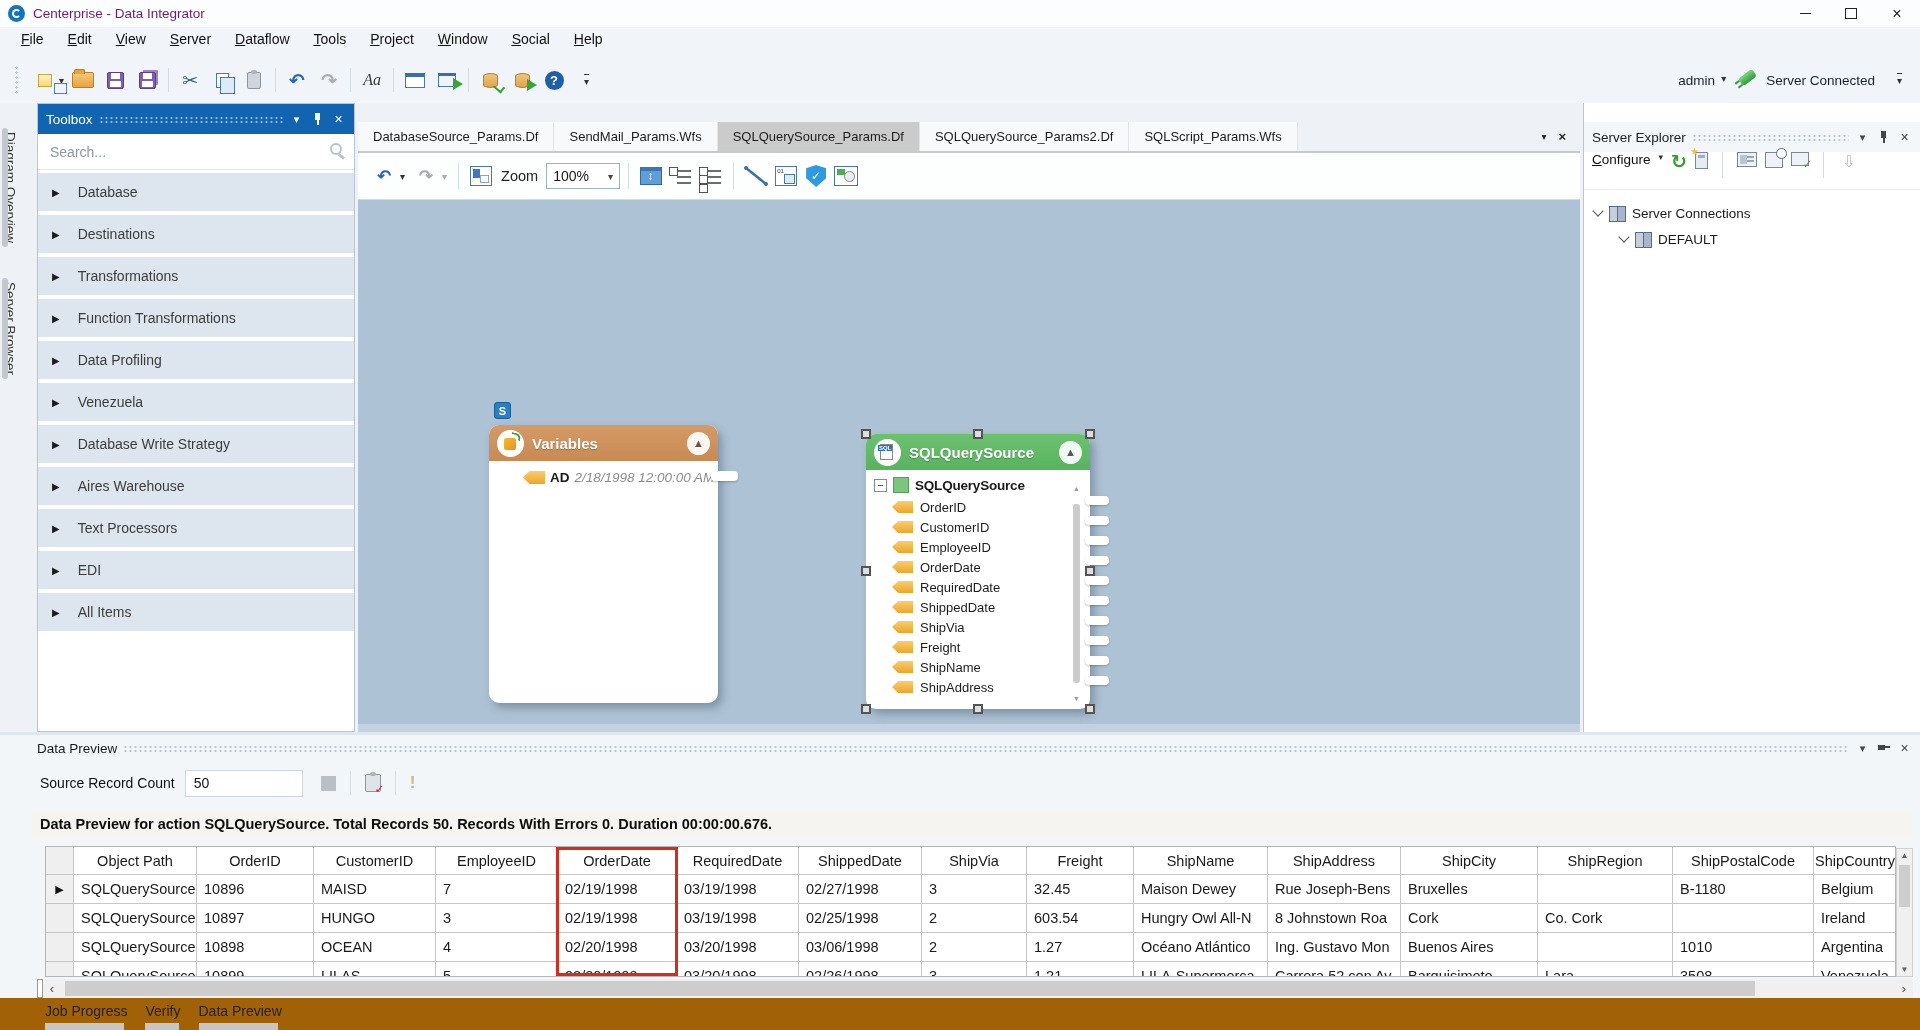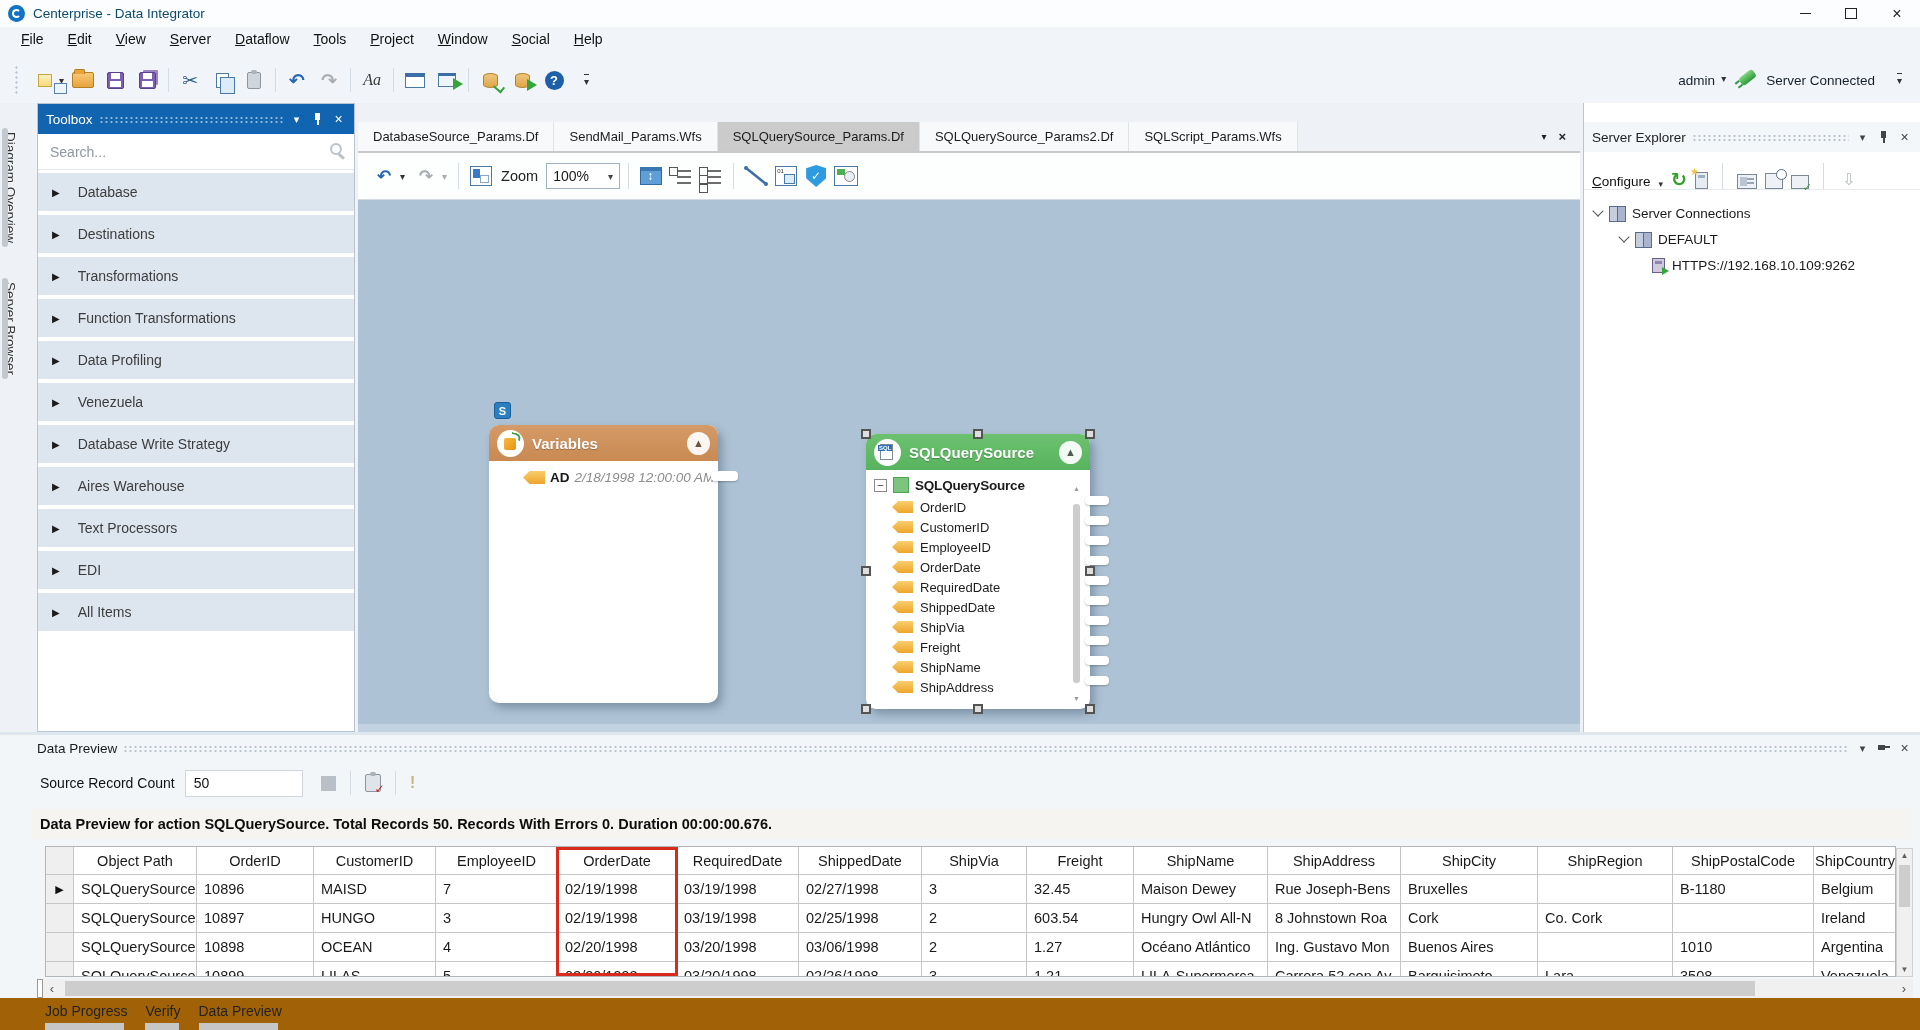--- a/index.html
+++ b/index.html
@@ -4,21 +4,21 @@
 <style>
 *{box-sizing:border-box;margin:0;padding:0}
 html,body{background:#fff}
 body{font-family:"Liberation Sans","DejaVu Sans",sans-serif;-webkit-font-smoothing:antialiased}
 #app{position:relative;width:1920px;height:1030px;background:#eef2f7;overflow:hidden;font-size:13px;color:#1a1a1a}
 
 
 .titlebar{position:absolute;left:0;top:0;width:100%;height:27px;background:#fbfdfe;display:flex;align-items:center;padding-left:8px}
 .app-logo{width:17px;height:17px;border-radius:50%;background:#1273c4;position:relative;margin-right:8px;flex:0 0 auto}
 .app-logo::after{content:"";position:absolute;inset:4px;border:2.5px solid #fff;border-radius:50%;border-right-color:transparent}
-.app-title{font-size:13.5px;color:#0c4a6e}
+.app-title{font-size:13.5px;color:#701a75}
 .win-controls{margin-left:auto;display:flex;height:100%}
 .win-btn{width:46px;height:100%;display:flex;align-items:center;justify-content:center;color:#222;cursor:default}
 .wc-min::before{content:"";width:11px;height:1.5px;background:#222}
 .wc-max::before{content:"";width:10px;height:9px;border:1.5px solid #222}
 .wc-close{font-size:16px;line-height:1}
 
 
 .menubar{position:absolute;left:0;top:27px;width:100%;height:30px;background:#f1f5f9;display:flex;align-items:flex-start;padding-left:10px;gap:2px}
 .menu-item{padding:4px 11px;font-size:14px;color:#111}
 .menu-item u{text-decoration:underline}
@@ -151,21 +151,21 @@
 .sql-frow{display:flex;align-items:center;gap:7px;height:20px}
 .sql-frow .lbl{font-size:13px;color:#1d1d1d}
 .sql-vscroll{position:absolute;right:9px;top:60px;bottom:16px;width:9px}
 .sql-vscroll .thumb{position:absolute;left:1px;top:10px;bottom:10px;width:7px;background:#ccc;border-radius:3px}
 .sql-vscroll .sar{position:absolute;left:0;width:9px;font-size:7px;color:#999;text-align:center}
 .handle{position:absolute;width:10px;height:10px;background:#dedede;border:2px solid #545454;z-index:5}
 
 
 .sexplorer{position:absolute;left:1583px;top:103px;width:337px;height:629px;background:#fff;border-left:1px solid #b9c6d2}
 .sexplorer .panel-head{background:#f4f7fa;color:#222;margin-top:19px}
-.se-toolbar{display:flex;align-items:flex-end;height:38px;padding:0 8px;gap:8px;border-bottom:1px solid #e7ebef}
+.se-toolbar{display:flex;align-items:flex-start;height:38px;padding:0 8px;gap:8px;border-bottom:1px solid #e7ebef}
 .se-cfg{font-size:13.5px;color:#111}
 .se-cfg u{text-decoration:underline}
 .se-dd{font-size:9px;color:#333}
 .refresh{color:#33a02c;font-size:19px;font-weight:bold;line-height:1}
 .sh-servernew{width:13px;height:17px;background:#e7ecf2;border:1px solid #7b8794;position:relative}
 .sh-servernew::before{content:"";position:absolute;left:2px;top:2px;right:2px;height:3px;background:#9fb0c0}
 .sh-servernew::after{content:"★";position:absolute;left:-6px;top:-7px;color:#f2c231;font-size:10px}
 .sh-props{width:20px;height:15px;background:#eef2f6;border:1px solid #7b8794;position:relative}
 .sh-props::before{content:"";position:absolute;left:2px;top:2px;width:7px;height:9px;background:#b9c6d2}
 .sh-props::after{content:"";position:absolute;right:2px;top:3px;width:7px;height:2px;background:#98a6b4;box-shadow:0 4px 0 #98a6b4}
@@ -551,24 +551,20 @@
       <div class="tree-row" style="padding-left:4px">
         <span class="chev"></span>
         <span class="sh-server"></span>
         <span>Server Connections</span>
       </div>
       <div class="tree-row" style="padding-left:30px">
         <span class="chev"></span>
         <span class="sh-server"></span>
         <span>DEFAULT</span>
       </div>
-      <div class="tree-row" style="padding-left:62px">
-        <span class="sh-serverleaf"></span>
-        <span>HTTPS://192.168.10.109:9262</span>
-      </div>
     </div>
   </div>
 
   <div class="dpreview">
     <div class="panel-head">
       <span>Data Preview</span>
       <span class="dots"></span>
       <span class="ph-ic">▾</span>
       <span class="ph-ic"><span class="pin-i pin-h"></span></span>
       <span class="ph-ic" style="font-size:14px">×</span>

